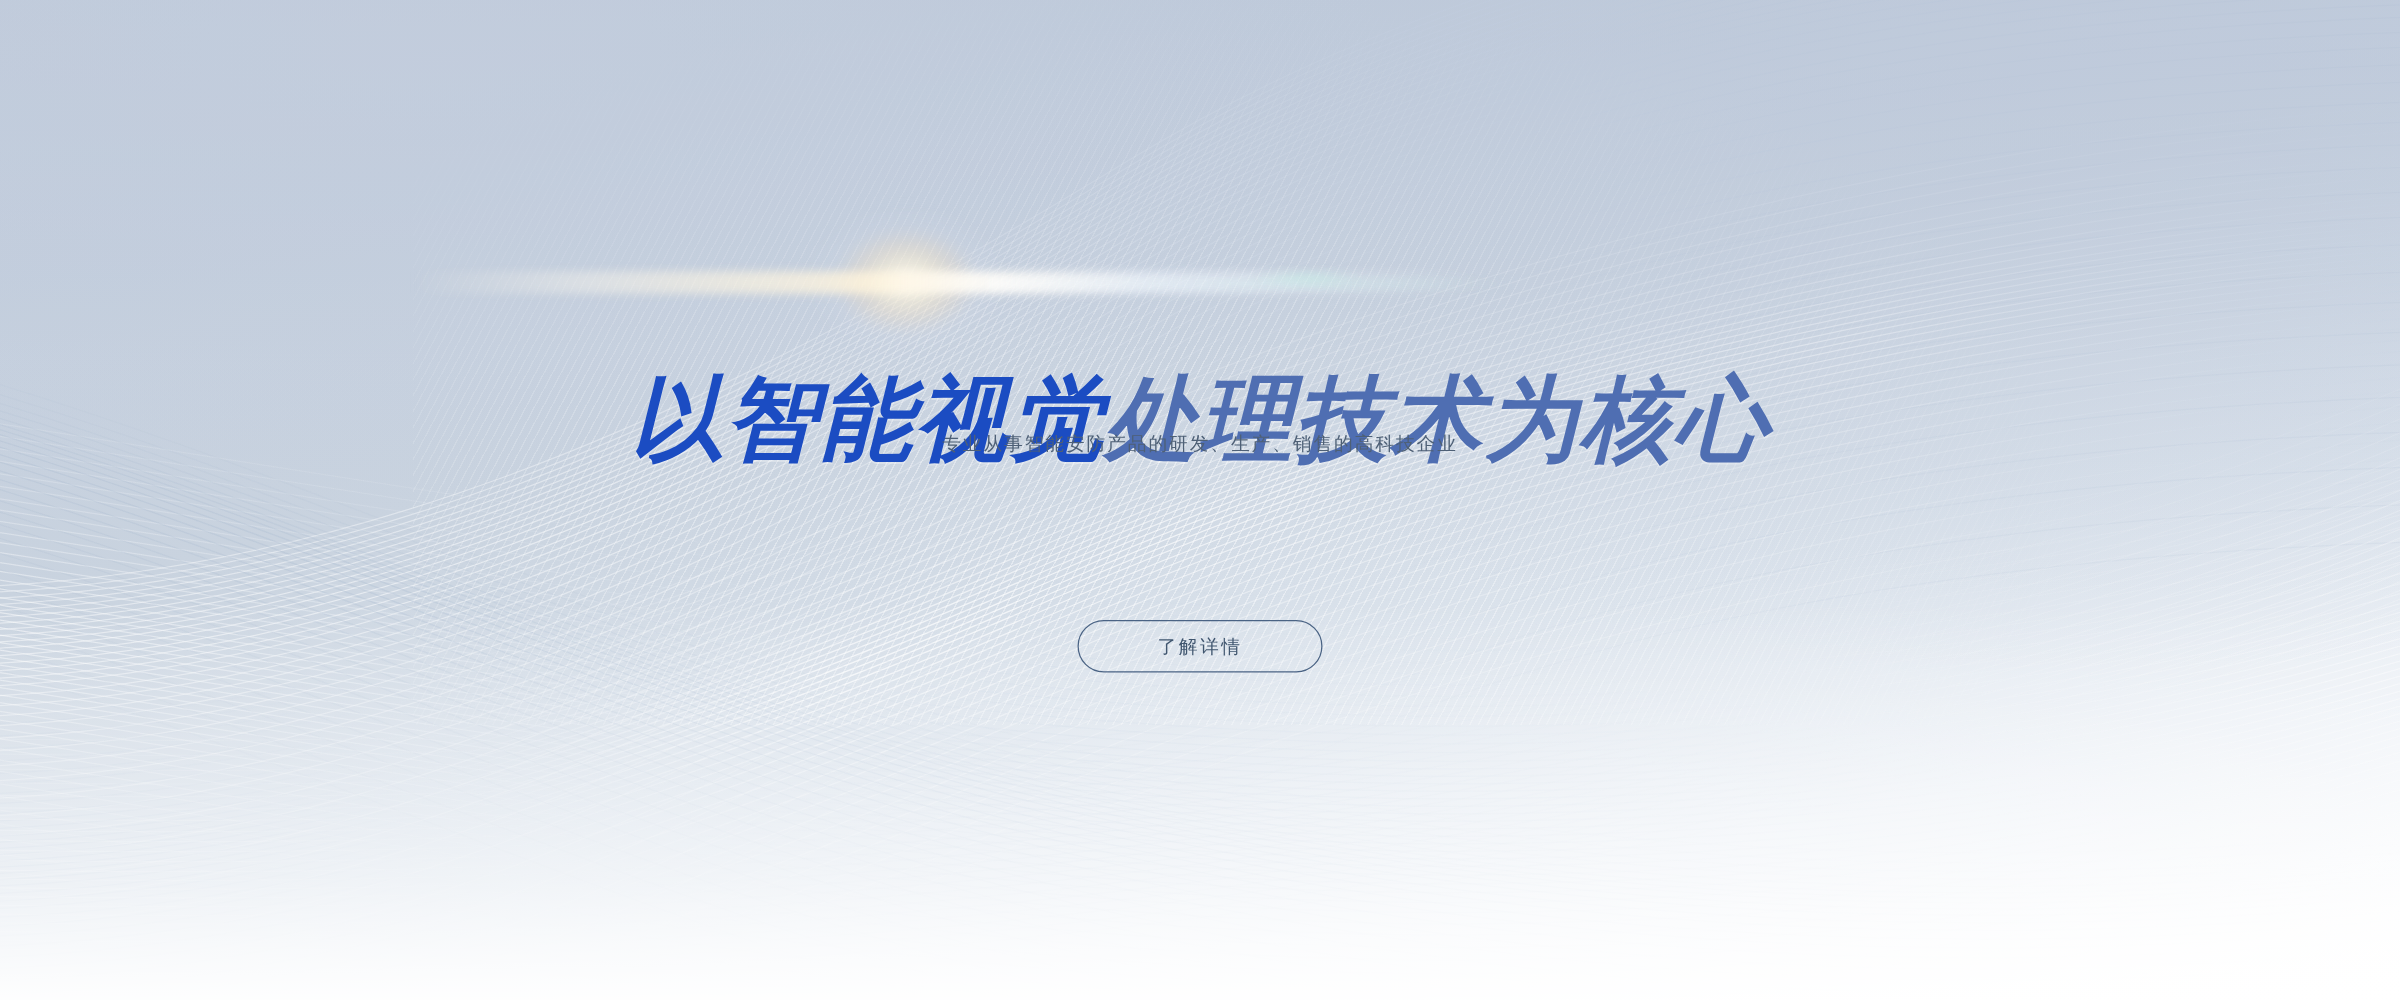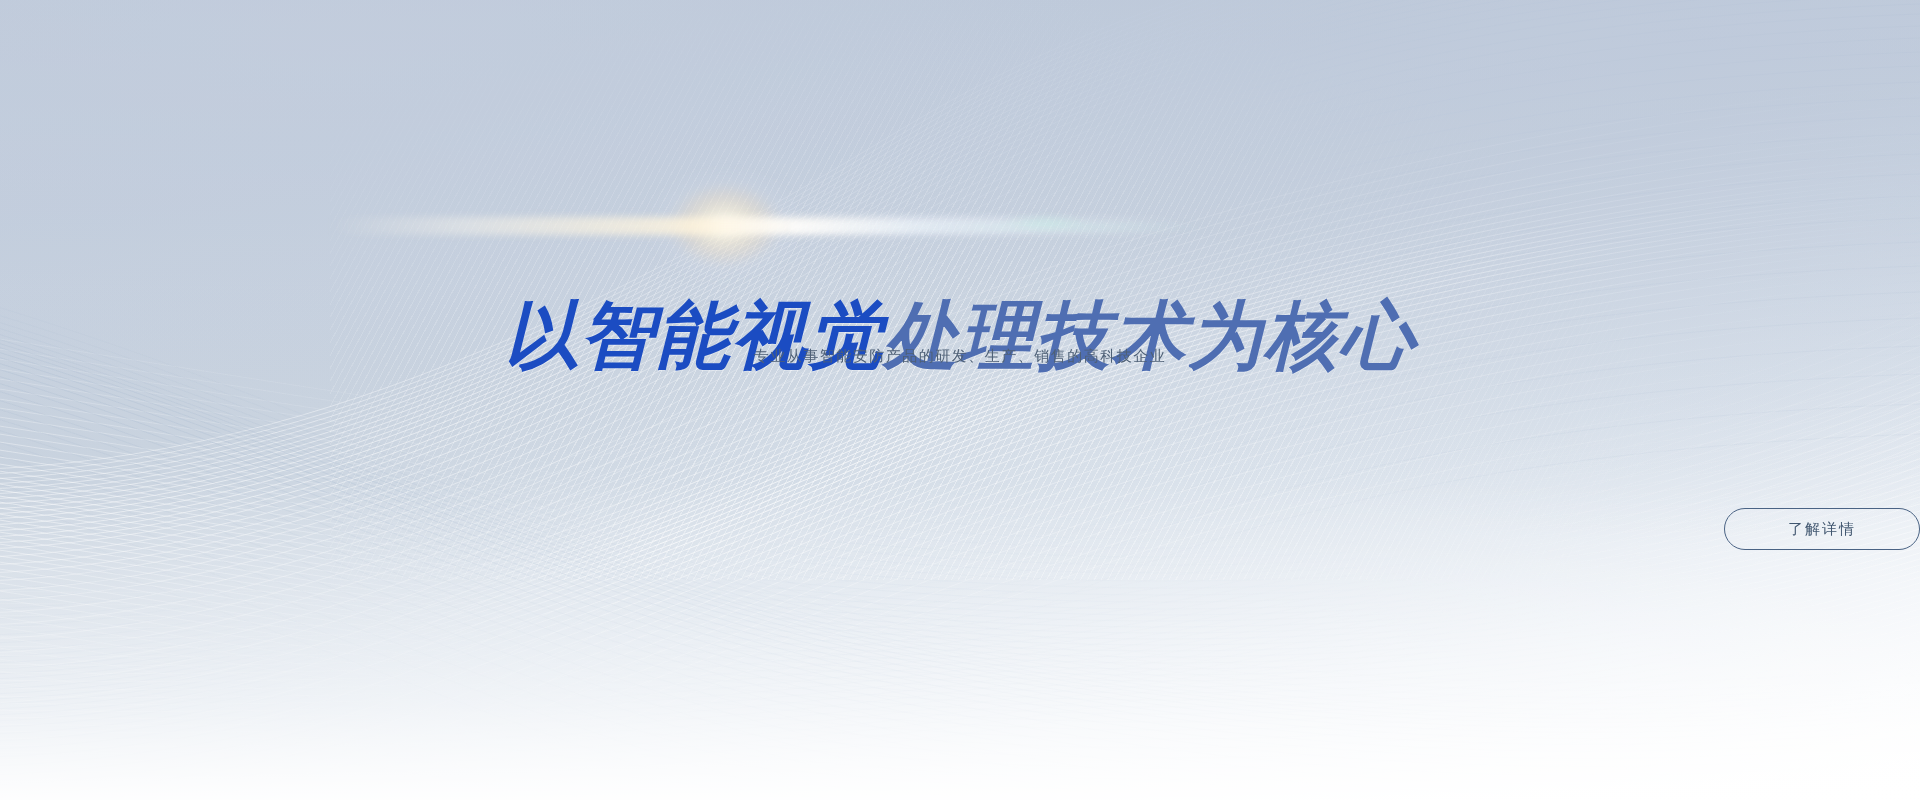--- a/index.html
+++ b/index.html
@@ -157,23 +157,23 @@
     letter-spacing: 1.5px;
     color: #4e6076;
     white-space: nowrap;
     pointer-events: auto;
   }
 
   .cta-wrap {
     position: absolute;
     left: 0;
     right: 0;
-    top: 508px;
+    top: 496px;
     display: flex;
-    justify-content: flex-end;
+    justify-content: center;
     pointer-events: auto;
   }
   .cta-button {
     display: inline-flex;
     align-items: center;
     justify-content: center;
     width: 196px;
     height: 42px;
     border: 1px solid #4a6384;
     border-radius: 21px;

